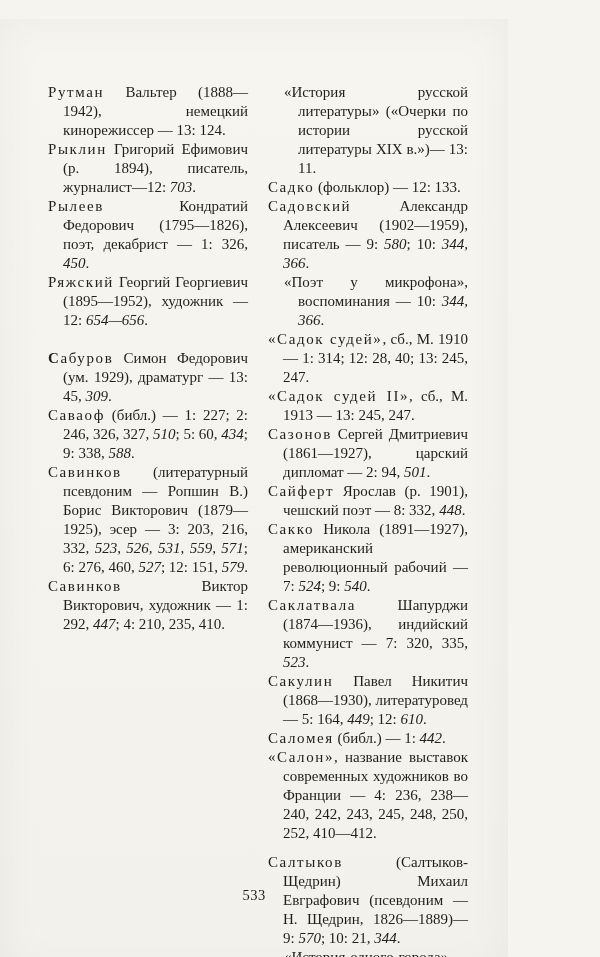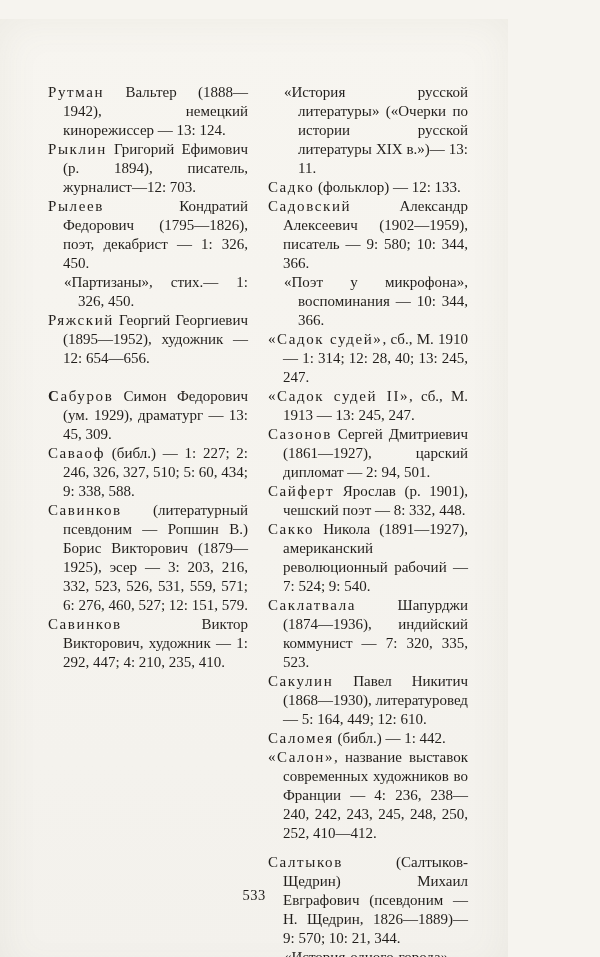--- a/index.html
+++ b/index.html
@@ -39,42 +39,41 @@
   .entry {
     padding-left: 15px;
     text-indent: -15px;
     margin: 0;
   }
   .entry.sub {
     padding-left: 30px;
     text-indent: -14px;
   }
   .sp { letter-spacing: 1.6px; }
-  .it { }
+  .it { font-style: italic; }
   .bd { font-weight: bold; }
   .page-number {
     position: absolute;
     bottom: 72px;
     left: 0;
     right: 0;
     text-align: center;
     font-size: 14.5px;
     letter-spacing: 0.5px;
   }
 </style>
 </head>
 <body>
 
 <div class="sheet">
   <div class="columns" id="columns">
       <div class="column">
         <div class="entry"><span class="sp">Рутман</span><span> Вальтер (1888—1942), немецкий кинорежиссер — 13: 124.</span></div>
         <div class="entry"><span class="sp">Рыклин</span><span> Григорий Ефимович (р. 1894), писатель, журналист—12: </span><span class="it">703</span><span>.</span></div>
         <div class="entry"><span class="sp">Рылеев</span><span> Кондратий Федорович (1795—1826), поэт, декабрист — 1: 326, </span><span class="it">450</span><span>.</span></div>
-        <div class="entry sub"><span>«Партизаны», стих.— 1: 326, </span><span class="it">450</span><span>.</span></div>
         <div class="entry"><span class="sp">Ряжский</span><span> Георгий Георгиевич (1895—1952), художник — 12: </span><span class="it">654—656</span><span>.</span></div>
         <div class="entry" style="margin-top: 19px;"><span class="sp bd">С</span><span class="sp">абуров</span><span> Симон Федорович (ум. 1929), драматург — 13: 45, </span><span class="it">309</span><span>.</span></div>
         <div class="entry"><span class="sp">Саваоф</span><span> (библ.) — 1: 227; 2: 246, 326, 327, </span><span class="it">510</span><span>; 5: 60, </span><span class="it">434</span><span>; 9: 338, </span><span class="it">588</span><span>.</span></div>
         <div class="entry"><span class="sp">Савинков</span><span> (литературный псевдоним — Ропшин В.) Борис Викторович (1879—1925), эсер — 3: 203, 216, 332, </span><span class="it">523, 526, 531, 559, 571</span><span>; 6: 276, 460, </span><span class="it">527</span><span>; 12: 151, </span><span class="it">579</span><span>.</span></div>
         <div class="entry"><span class="sp">Савинков</span><span> Виктор Викторович, художник — 1: 292, </span><span class="it">447</span><span>; 4: 210, 235, 410.</span></div>
       </div>
       <div class="column">
         <div class="entry sub"><span>«История русской литературы» («Очерки по истории русской литературы XIX в.»)— 13: 11.</span></div>
         <div class="entry"><span class="sp">Садко</span><span> (фольклор) — 12: 133.</span></div>
         <div class="entry"><span class="sp">Садовский</span><span> Александр Алексеевич (1902—1959), писатель — 9: </span><span class="it">580</span><span>; 10: </span><span class="it">344, 366</span><span>.</span></div>

